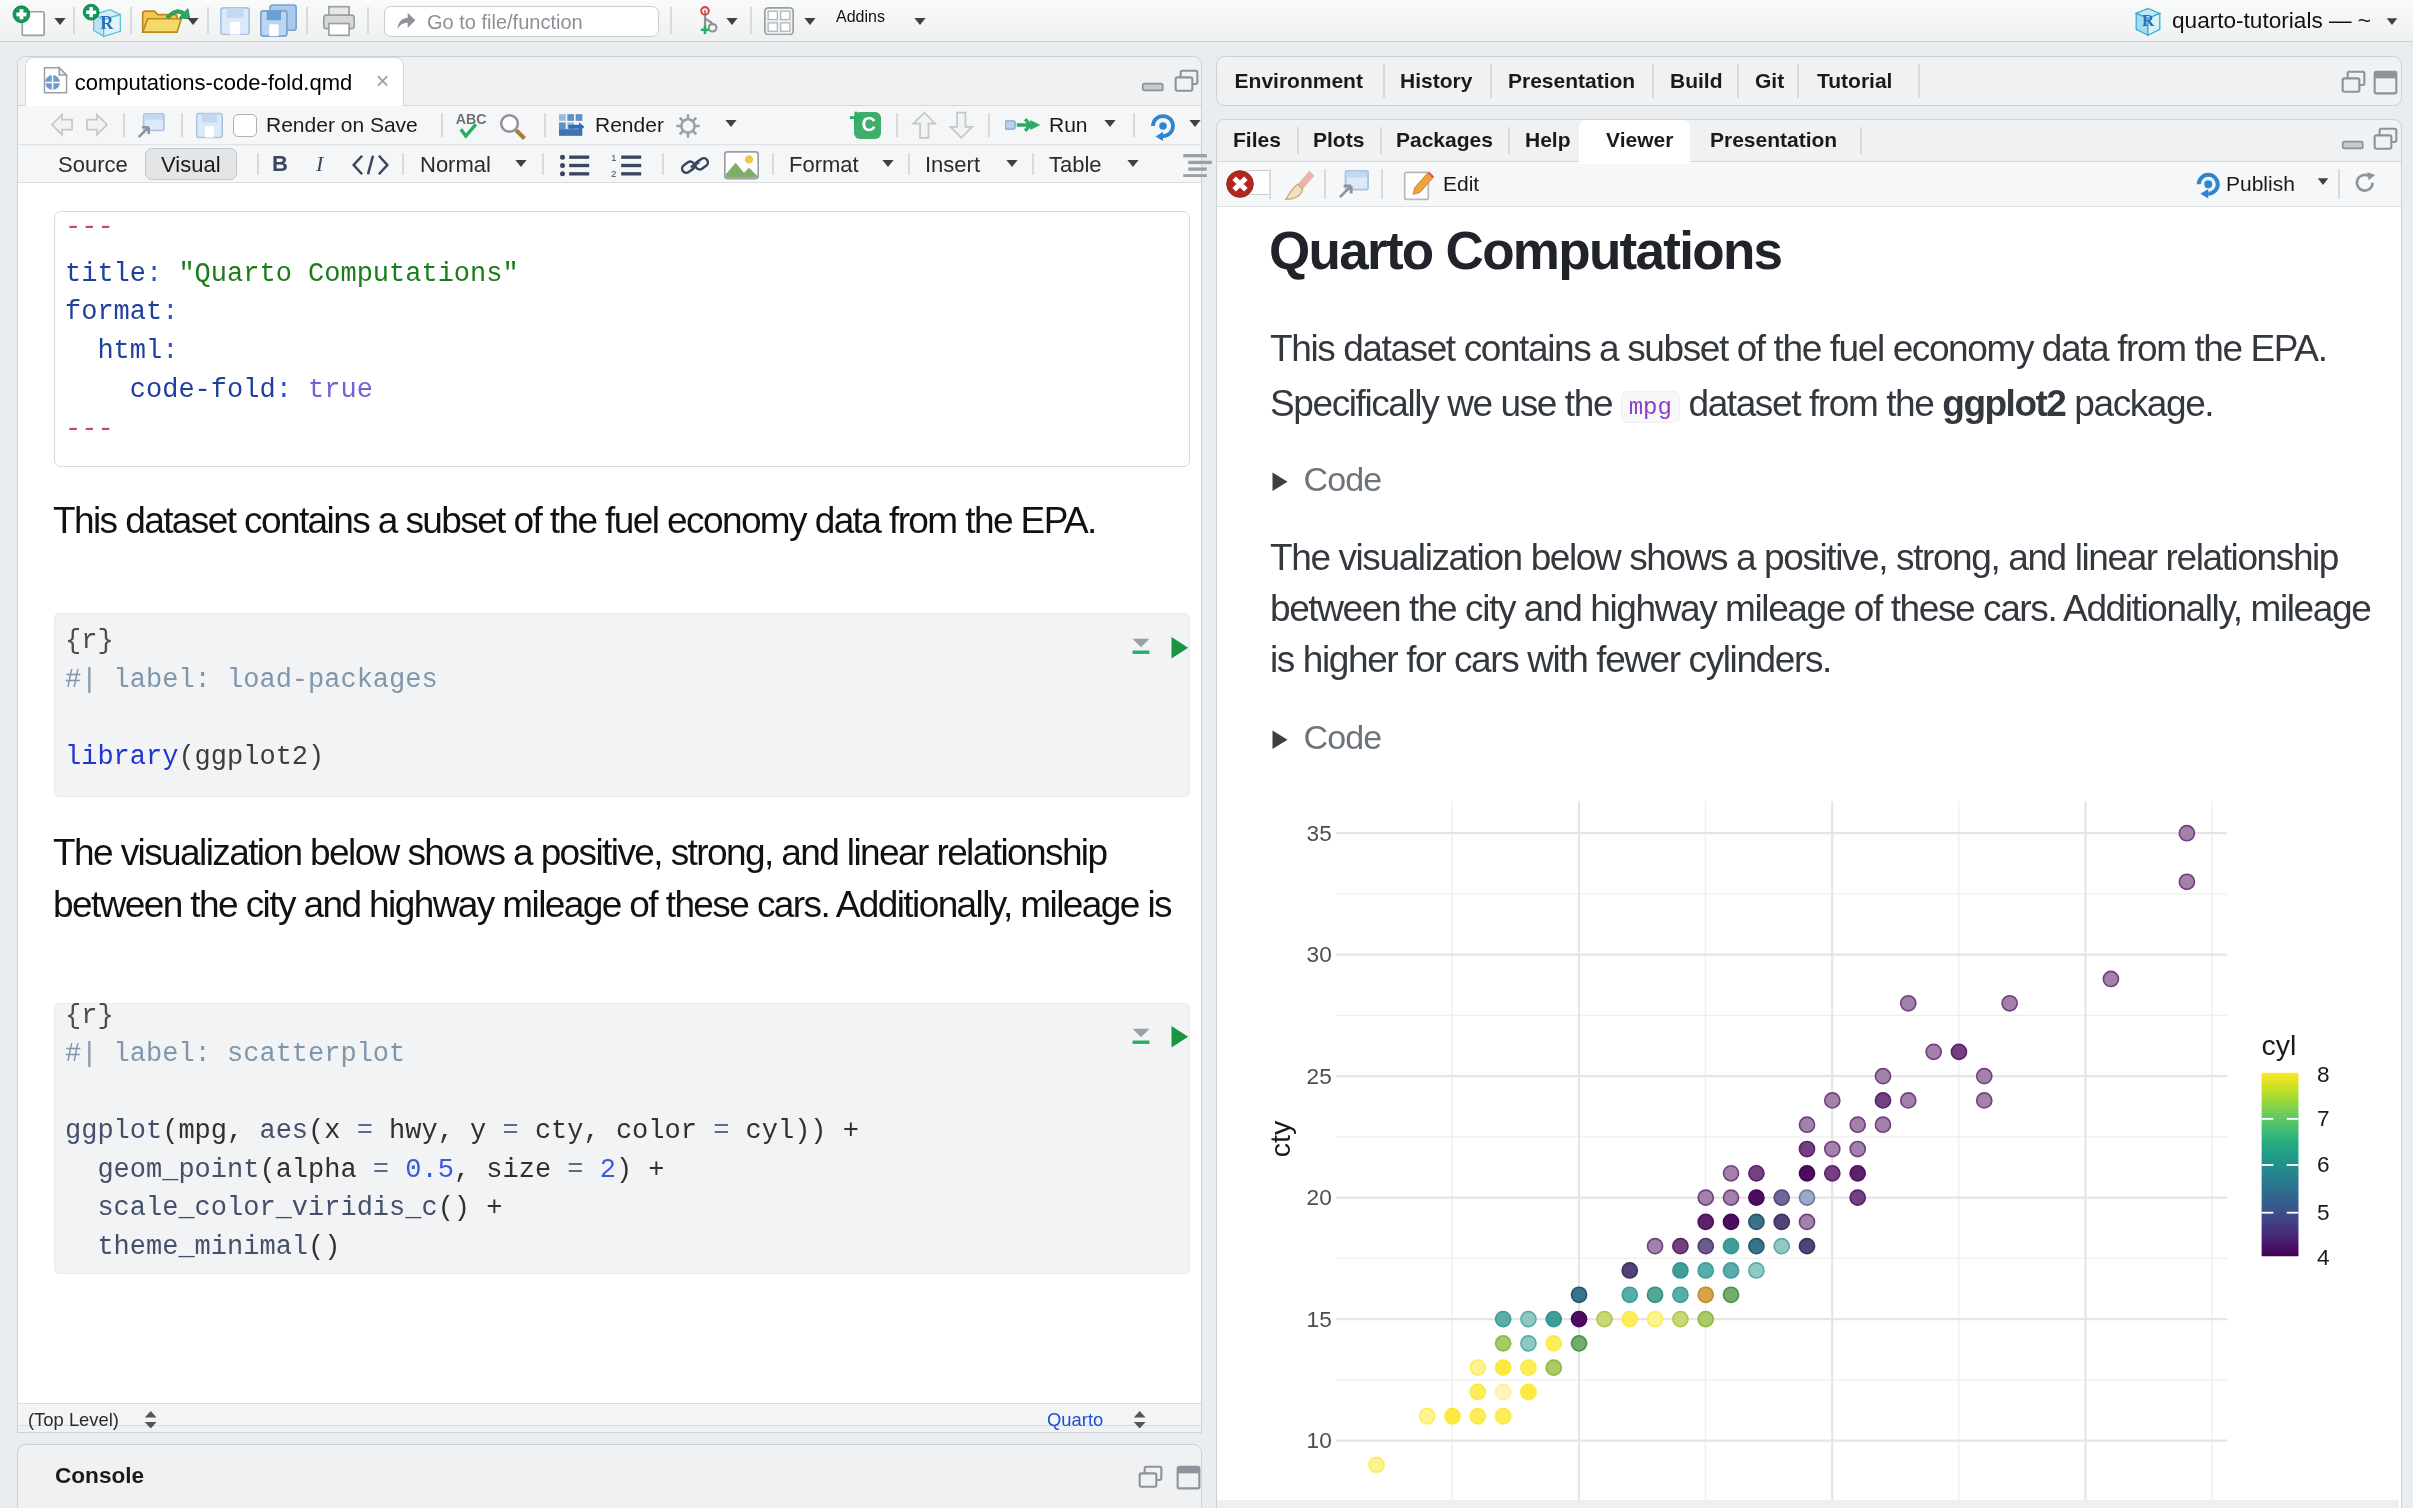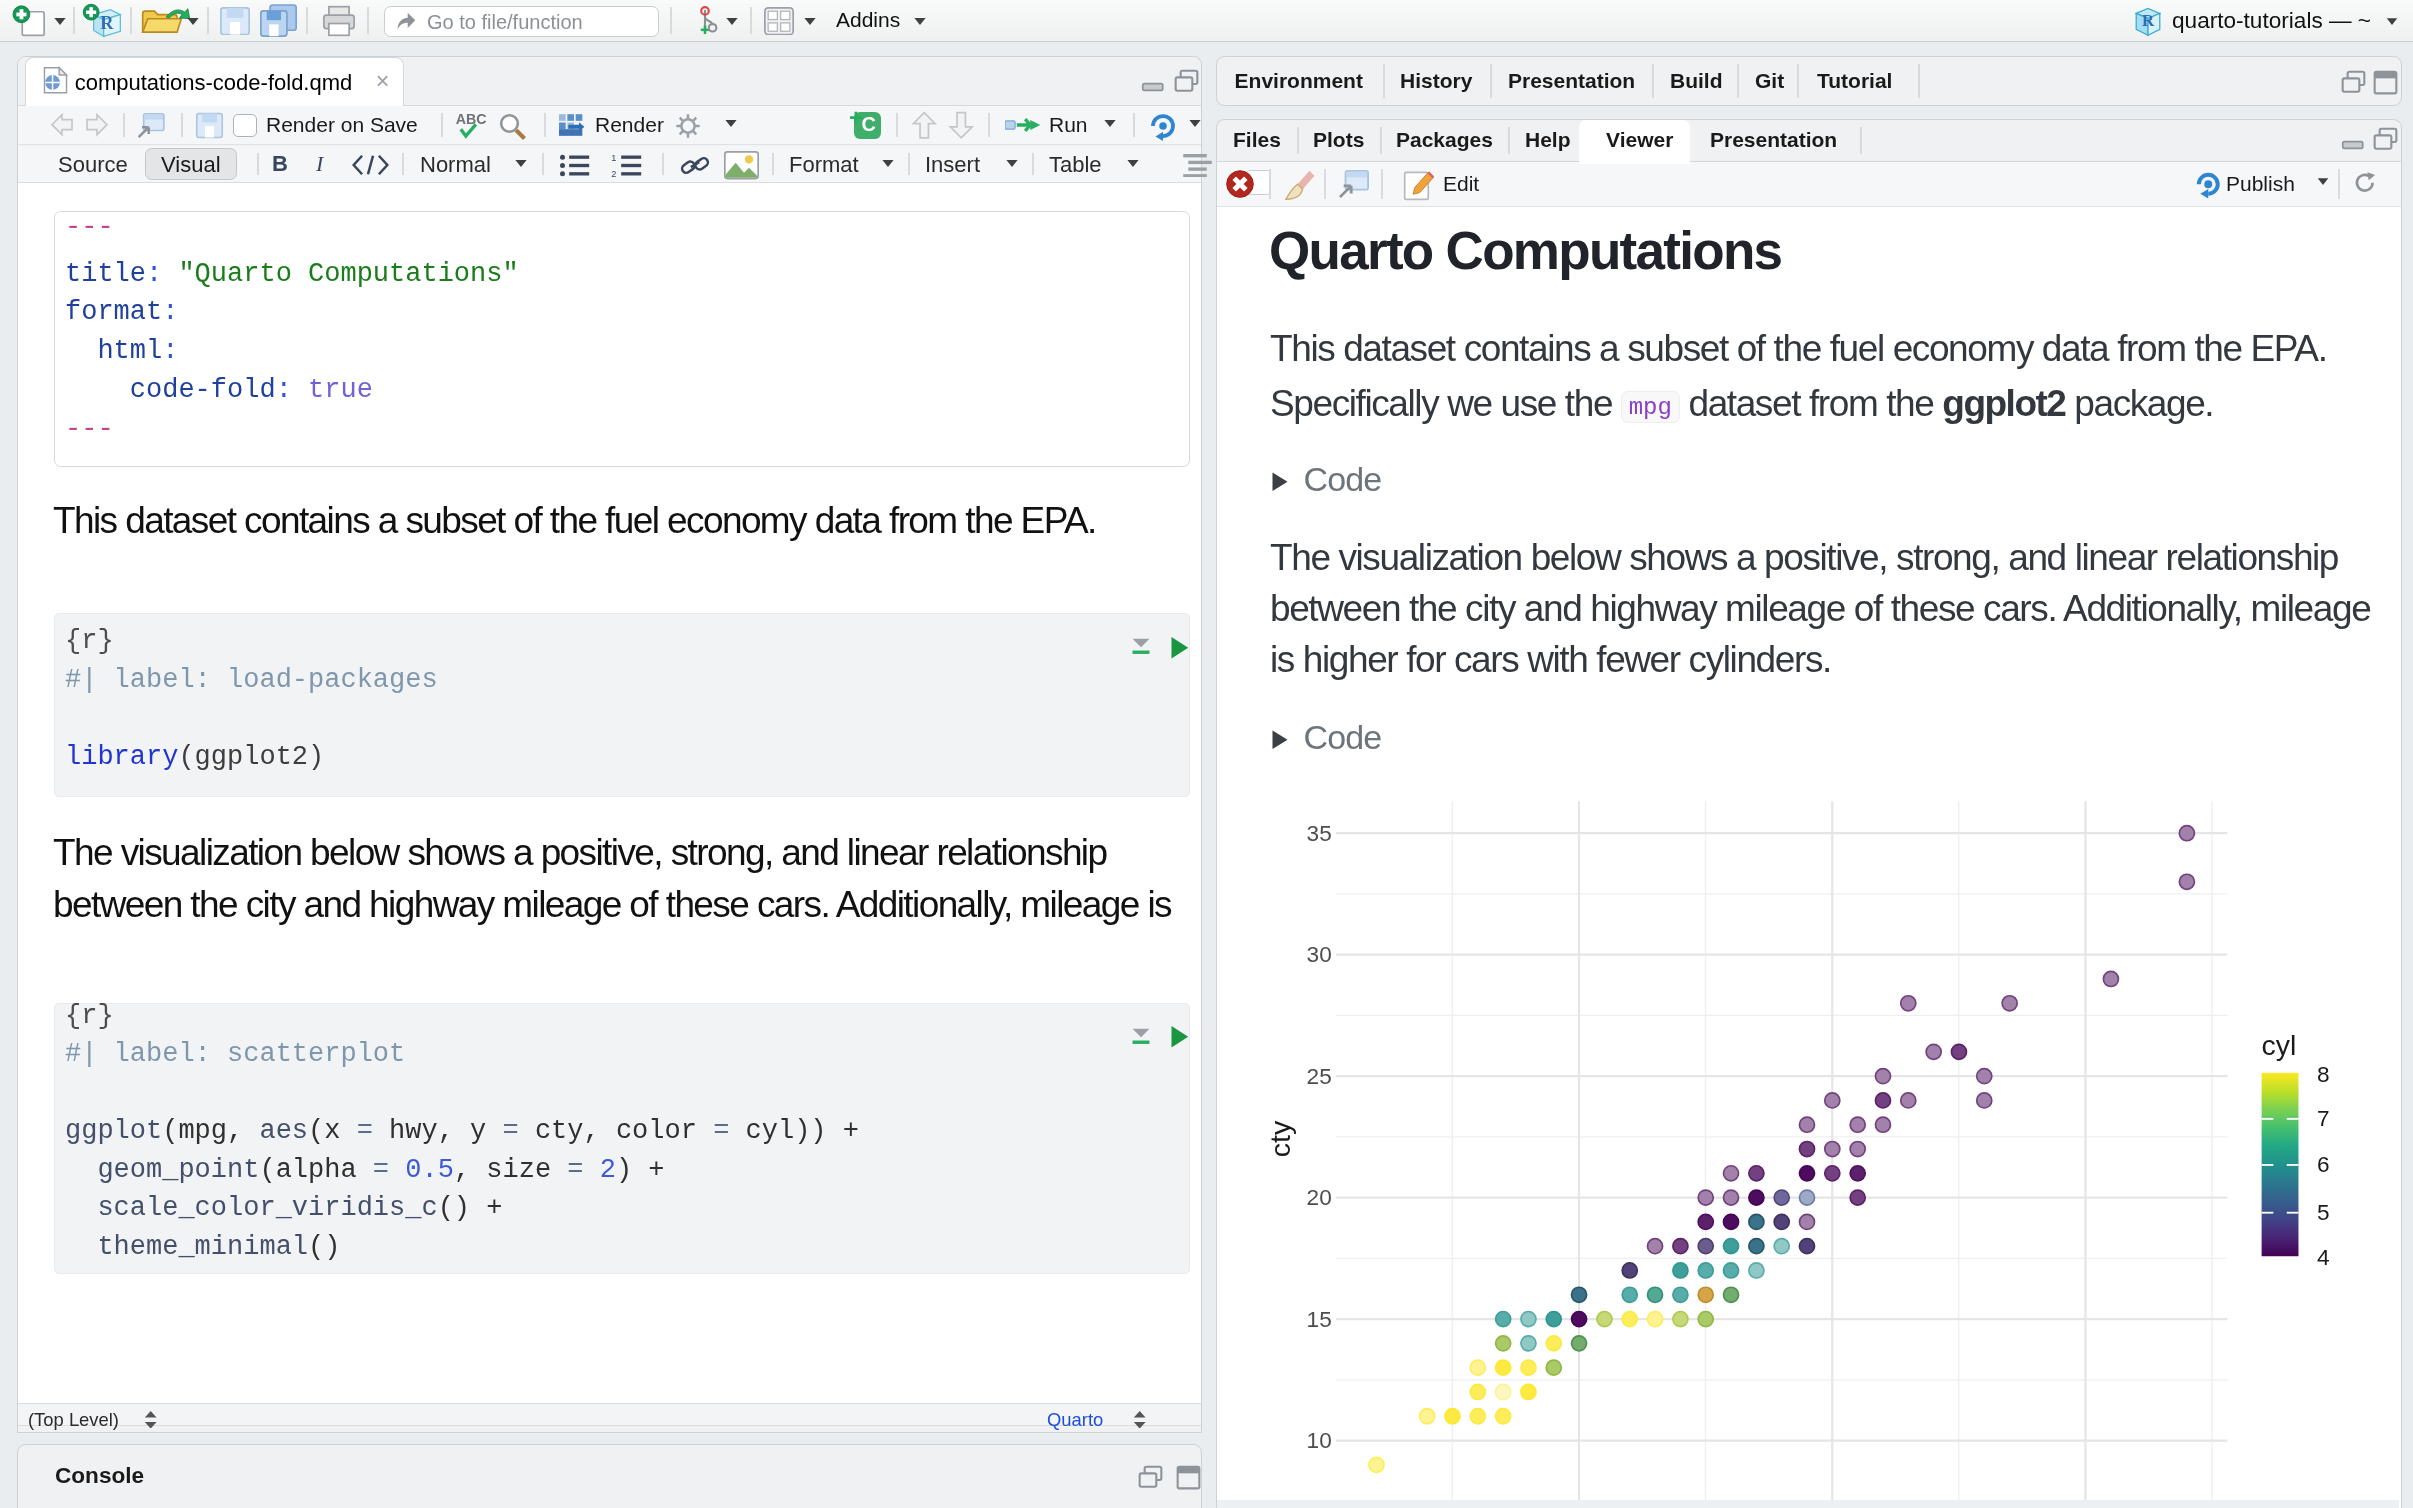--- a/index.html
+++ b/index.html
@@ -82,21 +82,21 @@
   <span class="abs caret" style="left:725px;top:17px;transform:scale(.8)"></span>
   <div class="sep" style="left:750px"></div>
   <svg class="abs" style="left:764px;top:6.7px" width="30" height="28.5" viewBox="0 0 36 34">
       <rect x="1" y="1" width="34" height="32" rx="4" fill="#eef0f1" stroke="#9aa0a6" stroke-width="2"></rect>
       <rect x="5" y="5" width="11" height="10" fill="#fff" stroke="#b0b5ba" stroke-width="1.5"></rect>
       <rect x="20" y="5" width="11" height="10" fill="#fff" stroke="#b0b5ba" stroke-width="1.5"></rect>
       <rect x="5" y="19" width="11" height="10" fill="#fff" stroke="#b0b5ba" stroke-width="1.5"></rect>
       <rect x="20" y="19" width="11" height="10" fill="#fff" stroke="#b0b5ba" stroke-width="1.5"></rect>
     </svg>
   <span class="abs caret" style="left:803px;top:17px;transform:scale(.8)"></span>
-  <span class="abs" style="left:836px;top:7.5px;font-size:21px;color:#111">Addins</span>
+  <span class="abs" style="left:836px;top:7.5px;font-size:16px;color:#111">Addins</span>
   <span class="abs caret" style="left:913px;top:17px;transform:scale(.8)"></span>
 
   <svg class="abs" style="left:2132px;top:5px" width="32" height="32" viewBox="0 0 38 38">
     <polygon points="5,10 19,4 33,10 19,16" fill="#bfe8f4" stroke="#3aabcf" stroke-width="1.5"></polygon>
     <polygon points="5,10 19,16 19,36 5,29" fill="#a5ddf0" stroke="#3aabcf" stroke-width="1.5"></polygon>
     <polygon points="19,16 33,10 33,29 19,36" fill="#d8f1f9" stroke="#3aabcf" stroke-width="1.5"></polygon>
     <text x="12" y="25" font-size="20" font-weight="bold" fill="#2e6eb8" font-family="Liberation Serif">R</text>
   </svg>
   <span class="abs" style="left:2172px;top:7.5px;font-size:22.6px;color:#111">quarto‑tutorials — ~</span>
   <span class="abs caret" style="left:2385px;top:17px;transform:scale(.75)"></span>

